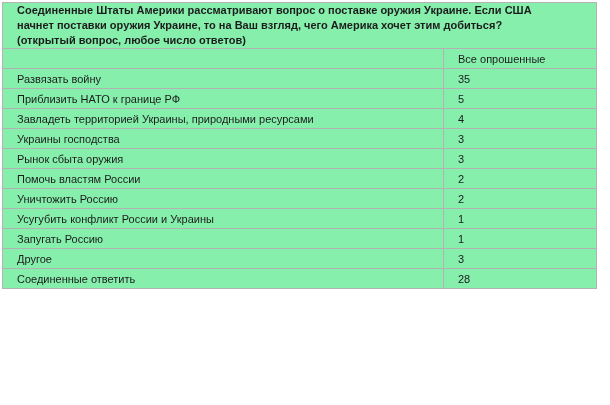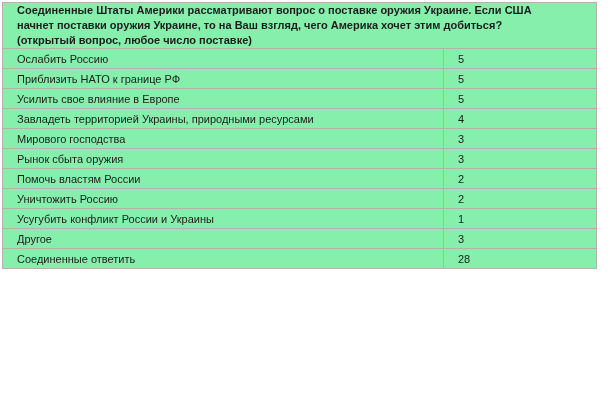--- a/index.html
+++ b/index.html
@@ -53,60 +53,64 @@
   <table class="poll">
     <colgroup>
       <col class="label-col">
       <col class="value-col">
     </colgroup>
     <tbody>
       <tr>
         <td class="question-cell" colspan="2">
           <div class="q-line">Соединенные Штаты Америки рассматривают вопрос о поставке оружия Украине. Если США</div>
           <div class="q-line">начнет поставки оружия Украине, то на Ваш взгляд, чего Америка хочет этим добиться?</div>
-          <div class="q-line">(открытый вопрос, любое число поставке)</div>
+          <div class="q-line">(открытый вопрос, любое число ответов)</div>
         </td>
       </tr>
       <tr>
-        <td>Ослабить Россию</td>
-        <td>5</td>
+        <td></td>
+        <td>Все опрошенные</td>
+      </tr>
+      <tr>
+        <td>Развязать войну</td>
+        <td>35</td>
       </tr>
       <tr>
         <td>Приблизить НАТО к границе РФ</td>
-        <td>5</td>
-      </tr>
-      <tr>
-        <td>Усилить свое влияние в Европе</td>
         <td>5</td>
       </tr>
       <tr>
         <td>Завладеть территорией Украины, природными ресурсами</td>
         <td>4</td>
       </tr>
       <tr>
-        <td>Мирового господства</td>
+        <td>Украины господства</td>
         <td>3</td>
       </tr>
       <tr>
         <td>Рынок сбыта оружия</td>
         <td>3</td>
       </tr>
       <tr>
         <td>Помочь властям России</td>
         <td>2</td>
       </tr>
       <tr>
         <td>Уничтожить Россию</td>
         <td>2</td>
       </tr>
       <tr>
         <td>Усугубить конфликт России и Украины</td>
         <td>1</td>
       </tr>
       <tr>
+        <td>Запугать Россию</td>
+        <td>1</td>
+      </tr>
+      <tr>
         <td>Другое</td>
         <td>3</td>
       </tr>
       <tr>
         <td>Соединенные ответить</td>
         <td>28</td>
       </tr>
     </tbody>
   </table>
 </div>

